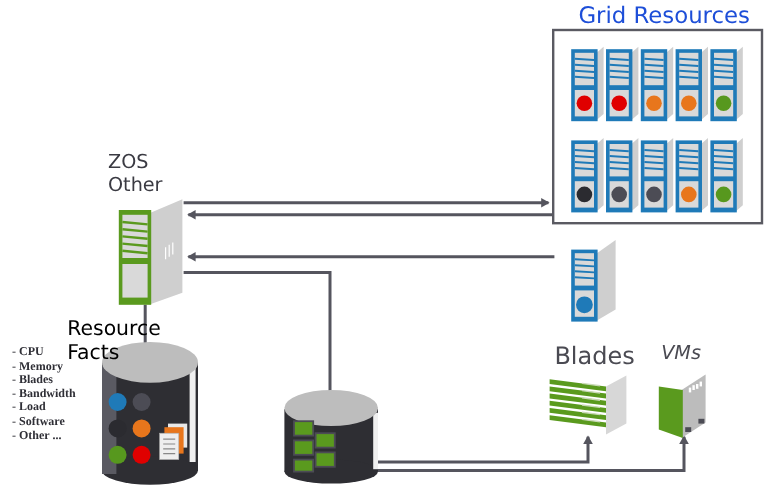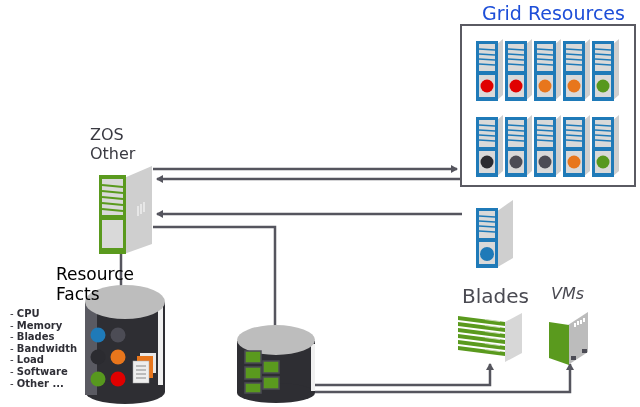--- a/index.html
+++ b/index.html
@@ -2,22 +2,22 @@
 <html><head>
 <meta charset="utf-8">
 <style>
   html, body { margin:0; padding:0; background:#ffffff; }
   body { width:640px; height:407px; position:relative; overflow:hidden;
          font-family:"DejaVu Sans", sans-serif; color:#3c3c44; }
   .lbl { position:absolute; font-family:"DejaVu Sans", sans-serif; color:#3a3a42; white-space:nowrap; }
   #grid-title { left:482px; top:2px; font-size:19px; color:#1d4ed8; }
   #zos-label { left:90px; top:125px; font-size:16px; line-height:19px; color:#3a3a42; }
   #facts-title { left:12px; top:264px; font-size:17px; line-height:20px; color:#000000;margin-left:44px; }
-  #facts-list { position:absolute; left:10px; top:308px; margin:0; padding:0; list-style:none;
-                font-size:10px; font-weight:bold; line-height:11.6px; color:#2f2f36; }
+  #facts-list { position:absolute; left:10px; top:288px; margin:0; padding:0; list-style:none;
+                font-size:10px; font-weight:bold; line-height:11.6px; color:#2f2f36;font-family:Liberation Serif, serif; }
   #facts-list li::before { content:"- "; font-weight:normal; }
   #blades-label { left:462px; top:284px; font-size:20px; color:#4a4a52; }
   #vms-label { left:551px; top:284px; font-size:16px; color:#4a4a52;font-style:italic; }
   svg#diagram { position:absolute; left:0; top:0; }
 </style>
 </head>
 <body>
 
 <svg id="diagram" width="640" height="407" viewBox="0 0 640 407">
   <defs>

